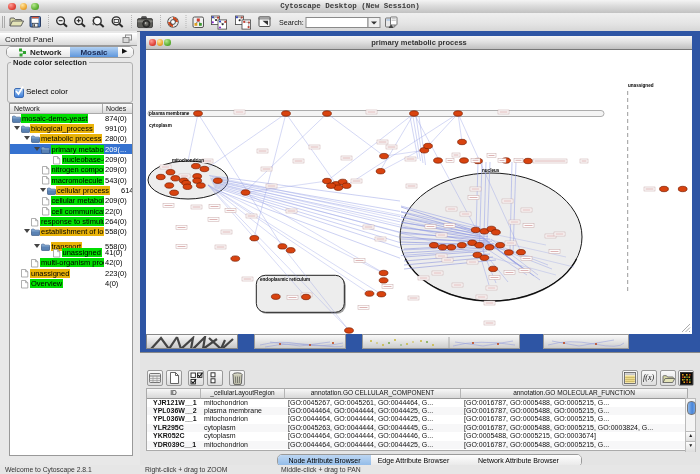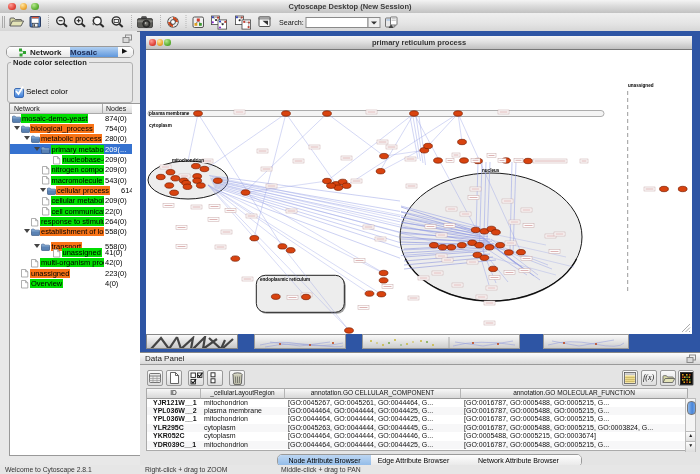--- a/index.html
+++ b/index.html
@@ -1,43 +1,43 @@
 <!DOCTYPE html>
 <html><head>
 <meta charset="utf-8">
 <style>
   html,body{margin:0;padding:0;}
   body{width:700px;height:474px;overflow:hidden;font-family:"Liberation Sans",sans-serif;position:relative;background:#e8e8e8;}
   .abs{position:absolute;}
   
   #titlebar{left:0;top:0;width:700px;height:13px;background:linear-gradient(#f4f4f4,#dcdcdc 45%,#c2c2c2);border-bottom:1px solid #6f6f6f;}
   .light{position:absolute;top:2.5px;width:7.5px;height:7.5px;border-radius:50%;}
-  #titlebar .t{position:absolute;left:0;right:0;top:1.5px;text-align:center;font-size:7.5px;font-weight:bold;color:#3a3a3a;}
+  #titlebar .t{position:absolute;left:0;right:0;top:1.5px;text-align:center;font-size:7.5px;font-weight:bold;color:#3a3a3a;font-family:Liberation Mono, monospace;}
   
   #toolbar{left:0;top:13px;width:700px;height:18px;background:linear-gradient(#f0f0f0,#e4e4e4 60%,#d6d6d6);border-bottom:1px solid #8a8a8a;}
   
   #cpanel{left:0;top:31px;width:137px;height:431px;background:#e8e8e8;}
   #cphead{left:0;top:2px;width:137px;height:11px;background:linear-gradient(#fdfdfd,#d9d9d9);border-top:1px solid #fff;border-bottom:1px solid #9a9a9a;}
   #cphead .t{position:absolute;left:5px;top:1px;font-size:8px;color:#222;}
   .tabwrap{left:6px;top:15px;width:126px;height:10px;border:1px solid #9a9a9a;border-radius:5px;background:#fff;overflow:hidden;}
   .groupbox{left:7px;top:31px;width:124px;height:39px;border:1px solid #b0b0b0;border-radius:3px;}
   .grouplab{left:11px;top:27px;font-size:7.5px;font-weight:bold;color:#222;background:#e8e8e8;padding:0 2px;}
   .combo{left:13px;top:42px;width:109px;height:10px;background:linear-gradient(#ffffff,#e2e2e2);border:1px solid #9a9a9a;border-radius:3px;}
   .combo .t{position:absolute;left:0;right:12px;top:0.5px;text-align:center;font-size:7.5px;color:#111;}
   .combo .btn{position:absolute;right:0;top:0;bottom:0;width:11px;border-radius:0 3px 3px 0;background:linear-gradient(#9fc5f3,#4c8ede);}
   .cbox{left:14px;top:56.5px;width:8px;height:8px;border-radius:2px;background:linear-gradient(#a5c9f2,#3e7ed8);border:1px solid #3a6bb5;}
   
-  #tree{left:9px;top:72px;width:122px;height:351px;background:#fff;border:1px solid #999;padding-left:12px;}
+  #tree{left:9px;top:72px;width:122px;height:351px;background:#fff;border:1px solid #999;}
   #treehead{position:absolute;left:0;top:0;width:122px;height:9px;background:linear-gradient(#fbfbfb,#dadada);border-bottom:1px solid #aaa;font-size:7px;color:#222;}
   .trow{position:absolute;left:0;width:122px;height:10.35px;font-size:7.5px;white-space:nowrap;}
   .trow .lab{position:absolute;top:0.6px;height:9px;line-height:9px;padding:0 1px;color:#000;overflow:hidden;}
   .trow .val{position:absolute;left:95px;top:0.6px;font-size:7.5px;color:#000;}
   .tri{position:absolute;top:2.5px;width:0;height:0;border-left:3px solid transparent;border-right:3px solid transparent;border-top:4.5px solid #444;}
   .gl{background:#00dd00;}
-  .rl{background:#f97316;}
+  .rl{background:#eab308;}
   
   #desktop{left:140px;top:31px;width:560px;height:321px;background:#2e55a4;overflow:hidden;}
   #netwin{position:absolute;left:6px;top:5px;width:546px;height:298px;background:#fff;}
   #nwtitle{position:absolute;left:0;top:0;width:546px;height:13px;background:linear-gradient(#f6f6f6,#dedede 50%,#c0c0c0);border-bottom:1px solid #777;}
   #nwtitle .t{position:absolute;left:0;right:0;top:1.5px;text-align:center;font-size:7.5px;font-weight:bold;color:#333;}
   
   #dpanel{left:140px;top:352px;width:560px;height:113px;background:#e4e4e4;border-top:1px solid #888;}
   #dphead{position:absolute;left:0;top:0;width:560px;height:11px;background:linear-gradient(#fdfdfd,#d9d9d9);border-bottom:1px solid #9a9a9a;}
   #dphead .t{position:absolute;left:5px;top:1px;font-size:8px;color:#222;}
   .dbtn{position:absolute;top:17px;width:14px;height:14px;background:linear-gradient(#fafafa,#ddd);border:1px solid #999;border-radius:2px;}
@@ -174,33 +174,36 @@
     <rect x="0.5" y="1.5" width="9.5" height="9" rx="1" fill="#e8e8e8" stroke="#555" stroke-width="0.8"></rect>
     <rect x="1.4" y="2.4" width="7.7" height="2" fill="#b8cbe2"></rect>
     <rect x="5.5" y="0.5" width="6.5" height="8" rx="0.8" fill="#fff" stroke="#555" stroke-width="0.8"></rect>
     <line x1="6.6" y1="2.2" x2="10.8" y2="2.2" stroke="#999" stroke-width="0.6"></line>
     <line x1="6.6" y1="3.8" x2="10.8" y2="3.8" stroke="#999" stroke-width="0.6"></line>
     <path d="M3.5 11.5 L8.5 11.5 L6 7.8 Z" fill="#444"></path>
   </g>
 </svg>
 </div>
 <div class="abs" id="cpanel">
+  <div class="abs" id="cphead">
+      <div class="t">Control Panel</div>
+    </div>
   <div class="abs tabwrap">
     <div style="position:absolute;left:0;top:0;width:63px;height:10px;background:linear-gradient(#ffffff,#e8e8e8);border-right:1px solid #aaa;">
       <svg width="9" height="9" style="position:absolute;left:11px;top:0.5px;">
         <rect x="1" y="0.5" width="3" height="3" fill="#2fa32f"></rect>
           <rect x="5" y="3" width="3" height="3" fill="#2fa32f"></rect>
           <rect x="1.5" y="5.5" width="3" height="3" fill="#2fa32f"></rect>
         <line x1="2.5" y1="2" x2="6.5" y2="4.5" stroke="#2fa32f" stroke-width="0.7"></line>
           <line x1="6.5" y1="4.5" x2="3" y2="7" stroke="#2fa32f" stroke-width="0.7"></line>
       </svg>
       <span style="position:absolute;left:23px;top:0.5px;font-size:8px;font-weight:bold;color:#222;">Network</span>
     </div>
     <div style="position:absolute;left:63px;top:0;width:48px;height:10px;background:linear-gradient(#b1d0f2,#5f97dd);border-right:1px solid #aaa;">
-      <span style="position:absolute;left:0;right:0;top:0.5px;text-align:left;font-size:8px;font-weight:bold;color:#1a2a55;">Mosaic</span>
+      <span style="position:absolute;left:0;right:0;top:0.5px;text-align:center;font-size:8px;font-weight:bold;color:#1a2a55;">Mosaic</span>
     </div>
     <div style="position:absolute;left:111px;top:0;width:15px;height:10px;background:linear-gradient(#ffffff,#e8e8e8);">
       <span style="position:absolute;left:4px;top:-0.5px;font-size:7px;color:#111;">▶</span>
     </div>
   </div>
   <svg width="11" height="10" style="position:absolute;left:122px;top:3px;">
       <rect x="3.5" y="1" width="6" height="5" fill="none" stroke="#8a8a8a" stroke-width="1"></rect>
       <rect x="1" y="3.5" width="6" height="5" fill="#d8d8d8" stroke="#8a8a8a" stroke-width="1"></rect>
     </svg>
   <div class="abs groupbox"></div>
@@ -225,21 +228,21 @@
           <span class="lab gl" style="left:11.0px;max-width:81.0px;">mosaic-demo-yeast</span>
           <span class="val" style="">874(0)</span>
         </div>
     <div class="trow" style="top:10.35px;">
           <span class="tri" style="left:3.5px;"></span>
           <svg width="9" height="8" style="position:absolute;left:10.5px;top:1.6px;">
             <path d="M0.5 6.8 L0.5 2 Q0.5 1.2 1.2 1.2 L3 1.2 L3.8 2.2 L8 2.2 Q8.5 2.2 8.5 2.9 L8.5 6.8 Q8.5 7.4 7.9 7.4 L1.1 7.4 Q0.5 7.4 0.5 6.8 Z" fill="#5b83b5" stroke="#33527d" stroke-width="0.7"></path>
             <path d="M0.5 3.4 L8.5 3.4 L8.5 2.9 Q8.5 2.2 8 2.2 L3.8 2.2 L3 1.2 L1.2 1.2 Q0.5 1.2 0.5 2 L0.5 3.4 Z" fill="#7fa3cc"></path>
           </svg>
           <span class="lab rl" style="left:20.0px;max-width:72.0px;">biological_process</span>
-          <span class="val" style="">754(0)</span>
+          <span class="val" style="">991(0)</span>
         </div>
     <div class="trow" style="top:20.70px;">
           <span class="tri" style="left:13.5px;"></span>
           <svg width="9" height="8" style="position:absolute;left:20.5px;top:1.6px;">
             <path d="M0.5 6.8 L0.5 2 Q0.5 1.2 1.2 1.2 L3 1.2 L3.8 2.2 L8 2.2 Q8.5 2.2 8.5 2.9 L8.5 6.8 Q8.5 7.4 7.9 7.4 L1.1 7.4 Q0.5 7.4 0.5 6.8 Z" fill="#5b83b5" stroke="#33527d" stroke-width="0.7"></path>
             <path d="M0.5 3.4 L8.5 3.4 L8.5 2.9 Q8.5 2.2 8 2.2 L3.8 2.2 L3 1.2 L1.2 1.2 Q0.5 1.2 0.5 2 L0.5 3.4 Z" fill="#7fa3cc"></path>
           </svg>
           <span class="lab rl" style="left:30.0px;max-width:62.0px;">metabolic process</span>
           <span class="val" style="">280(0)</span>
         </div>
@@ -358,21 +361,21 @@
           </svg>
           <span class="lab gl" style="left:20.0px;max-width:72.0px;">Overview</span>
           <span class="val" style="">4(0)</span>
         </div>
     </div>
   </div>
 </div>
 <div class="abs" id="desktop">
   <div id="netwin">
     <div id="nwtitle">
-        <div class="t">primary reticulum process</div>
+        <div class="t">primary metabolic process</div>
       <span class="light" style="left:3px;top:3px;width:6.5px;height:6.5px;background:radial-gradient(circle at 35% 30%,#ff9d95,#e2453b 60%,#b03028);"></span>
       <span class="light" style="left:10.5px;top:3px;width:6.5px;height:6.5px;background:radial-gradient(circle at 35% 30%,#ffe7a3,#efa933 60%,#c07f1f);"></span>
       <span class="light" style="left:18px;top:3px;width:6.5px;height:6.5px;background:radial-gradient(circle at 35% 30%,#b7e98f,#5fb234 60%,#3f8c22);"></span>
     </div>
 <svg id="graph" width="546" height="285" style="position:absolute;left:0;top:13px;">
 <rect x="2" y="61.5" width="456" height="6" rx="3" fill="#f4f4f4" stroke="#999" stroke-width="0.8"></rect>
 <ellipse cx="42" cy="131" rx="40" ry="19" fill="#ededed" stroke="#1a1a1a" stroke-width="1"></ellipse>
 <ellipse cx="345" cy="188" rx="91" ry="64" fill="#ededed" stroke="#1a1a1a" stroke-width="1"></ellipse>
 <path d="M 259.5 210 A 91 64 0 0 0 430.5 210" fill="none" stroke="#000" stroke-width="1.6" opacity="0.75"></path>
 <rect x="111.8" y="227.8" width="88" height="37" rx="9" fill="#111" opacity="0.4"></rect>
@@ -900,27 +903,20 @@
         <g stroke="#9aa3dd" stroke-width="0.6" fill="none">
           <path d="M4 9 Q25 3 50 8 T80 7"></path>
           <path d="M8 5 L35 10 L70 4"></path>
         </g>
     <circle cx="20" cy="7" r="1" fill="#c04010"></circle>
         <circle cx="52" cy="8" r="1" fill="#c04010"></circle>
       </svg>
   </div>
 </div>
 <div class="abs" id="dpanel">
-  <div id="dphead">
-      <div class="t">Data Panel</div>
-      <svg width="11" height="10" style="position:absolute;right:3px;top:1px;">
-        <rect x="3.5" y="1" width="6" height="5" fill="none" stroke="#8a8a8a" stroke-width="1"></rect>
-        <rect x="1" y="3.5" width="6" height="5" fill="#d8d8d8" stroke="#8a8a8a" stroke-width="1"></rect>
-      </svg>
-    </div>
   <div class="dbtn" style="left:7px;"><svg width="12" height="12" style="margin:1px;">
         <rect x="0.5" y="1.5" width="11" height="9" rx="1" fill="#e8e8e8" stroke="#555" stroke-width="0.8"></rect>
         <line x1="0.5" y1="4" x2="11.5" y2="4" stroke="#555" stroke-width="0.7"></line>
         <line x1="0.5" y1="6.5" x2="11.5" y2="6.5" stroke="#999" stroke-width="0.7"></line>
         <line x1="0.5" y1="8.5" x2="11.5" y2="8.5" stroke="#999" stroke-width="0.7"></line>
         <line x1="4" y1="4" x2="4" y2="10.5" stroke="#999" stroke-width="0.7"></line>
         <line x1="8" y1="4" x2="8" y2="10.5" stroke="#999" stroke-width="0.7"></line>
       </svg></div>
   <div class="dbtn" style="left:26px;"><svg width="12" height="12" style="margin:1px;">
         <path d="M2.5 0.5 L7.5 0.5 L10.5 3.5 L10.5 11.5 L2.5 11.5 Z" fill="#fff" stroke="#555" stroke-width="0.9"></path>

